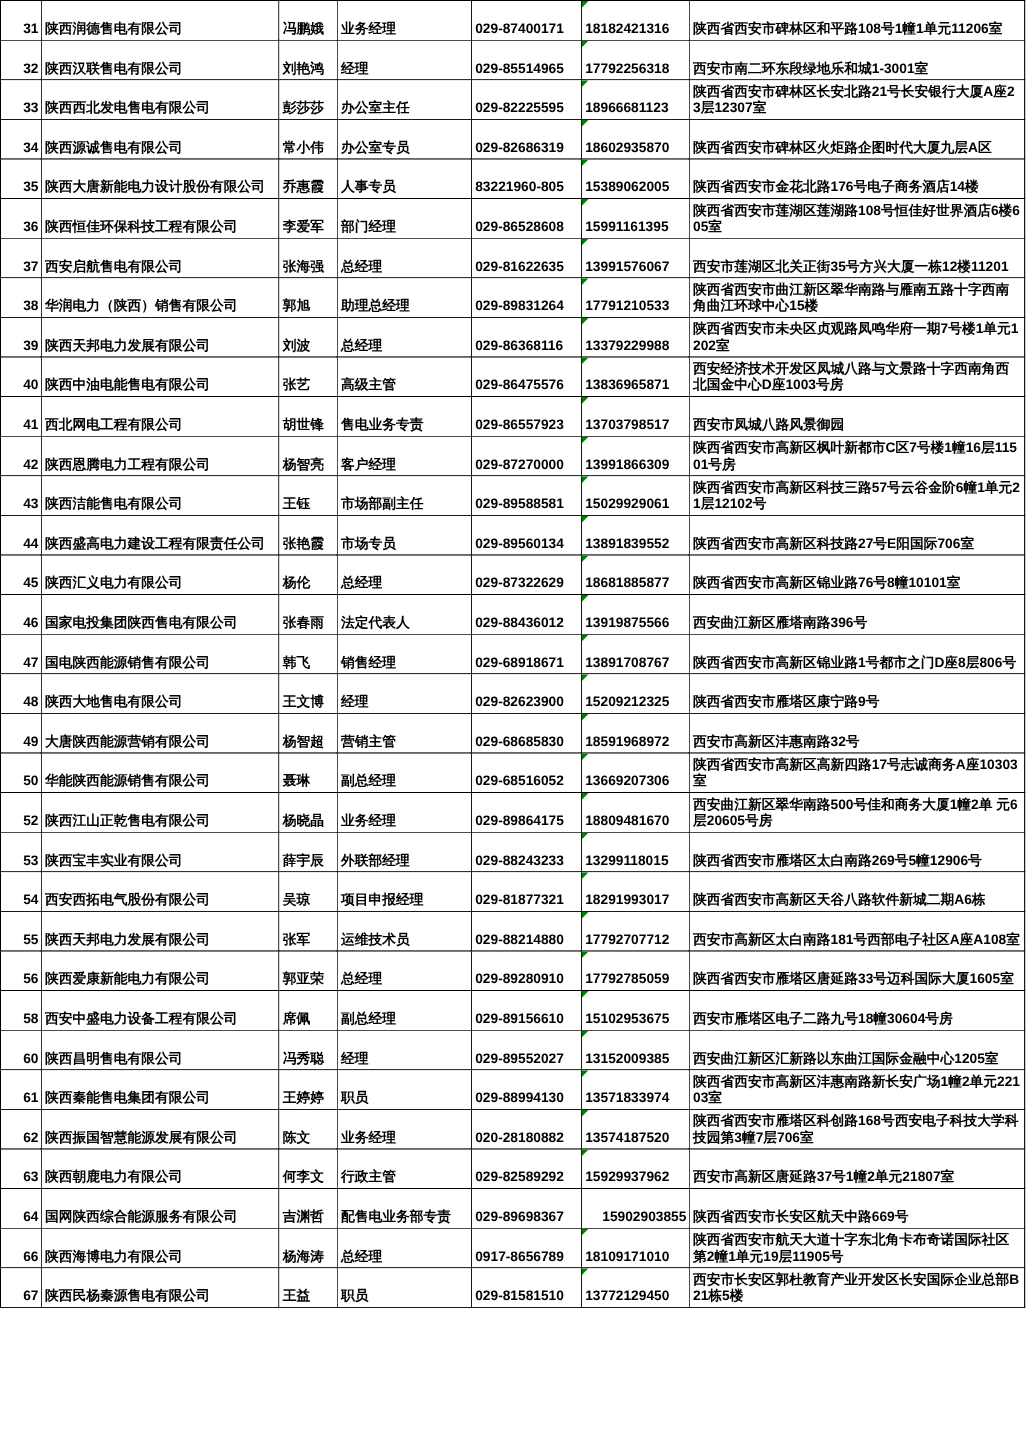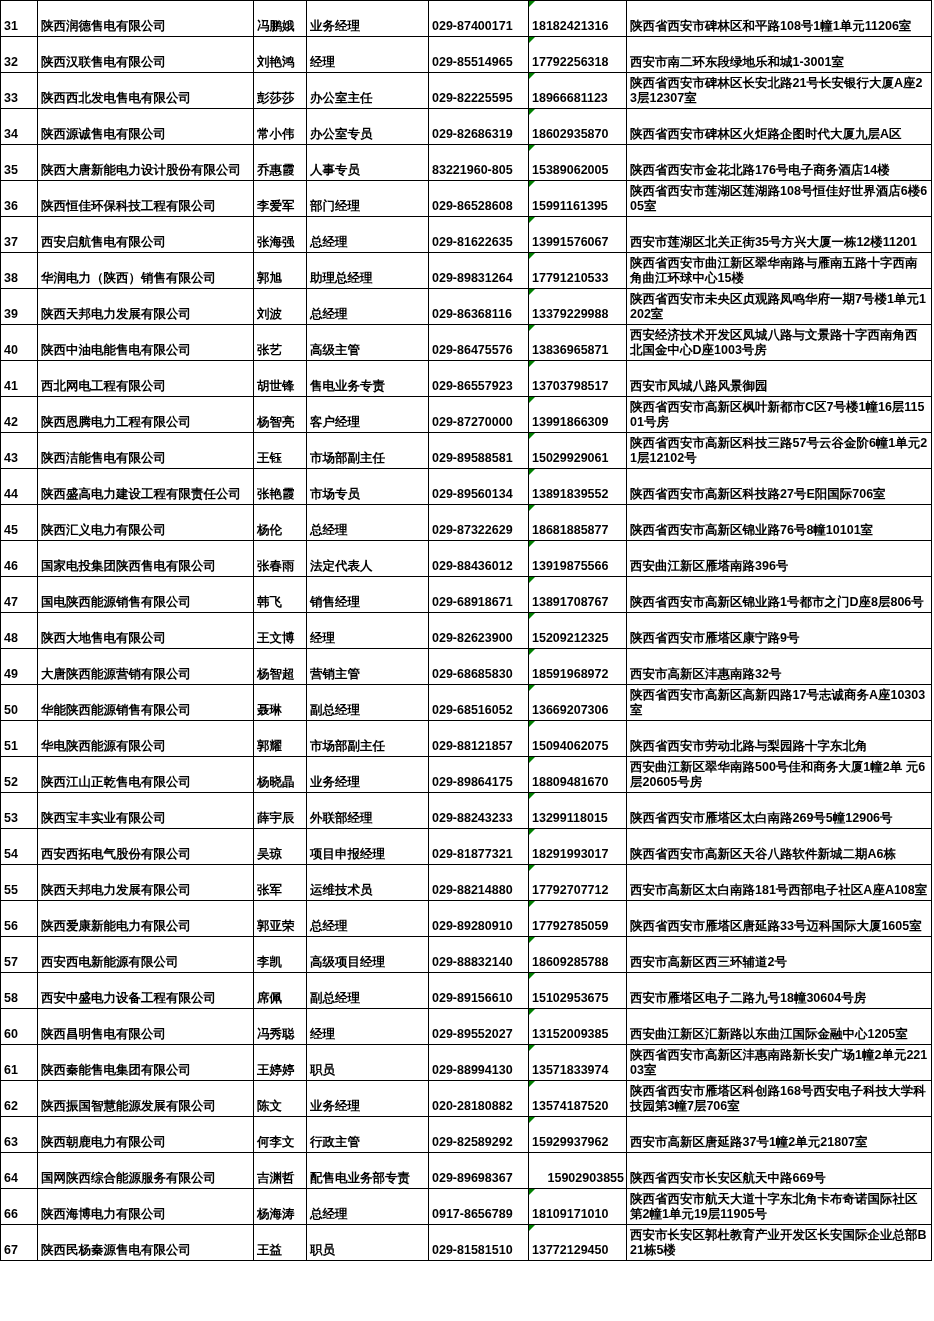--- a/index.html
+++ b/index.html
@@ -27,21 +27,21 @@
   table.grid td {
     border: 1px solid #000000;
     height: 32px;
     vertical-align: bottom;
     padding: 1px 2px 2px 3px;
     position: relative;
     overflow: hidden;
     word-break: break-all;
     background: #ffffff;
   }
-  td.col-no   { text-align: left; padding-left: 1px; }
+  td.col-no   { text-align: right; padding-left: 1px; }
   td.col-company { }
   td.col-contact { }
   td.col-title   { }
   td.col-phone   { }
   td.col-mobile  { }
   td.col-address { }
   .tri {
     position: absolute;
     top: 0;
     left: 0;
@@ -240,29 +240,20 @@
         <tr>
           <td class="col-no">50</td>
           <td class="col-company">华能陕西能源销售有限公司</td>
           <td class="col-contact">聂琳</td>
           <td class="col-title">副总经理</td>
           <td class="col-phone">029-68516052</td>
           <td class="col-mobile"><span class="tri" style="border-top-color: rgb(0, 128, 0);"></span>13669207306</td>
           <td class="col-address">陕西省西安市高新区高新四路17号志诚商务A座10303室</td>
         </tr>
         <tr>
-          <td class="col-no">51</td>
-          <td class="col-company">华电陕西能源有限公司</td>
-          <td class="col-contact">郭耀</td>
-          <td class="col-title">市场部副主任</td>
-          <td class="col-phone">029-88121857</td>
-          <td class="col-mobile"><span class="tri" style="border-top-color: rgb(0, 128, 0);"></span>15094062075</td>
-          <td class="col-address">陕西省西安市劳动北路与梨园路十字东北角</td>
-        </tr>
-        <tr>
           <td class="col-no">52</td>
           <td class="col-company">陕西江山正乾售电有限公司</td>
           <td class="col-contact">杨晓晶</td>
           <td class="col-title">业务经理</td>
           <td class="col-phone">029-89864175</td>
           <td class="col-mobile"><span class="tri" style="border-top-color: rgb(0, 128, 0);"></span>18809481670</td>
           <td class="col-address">西安曲江新区翠华南路500号佳和商务大厦1幢2单 元6层20605号房</td>
         </tr>
         <tr>
           <td class="col-no">53</td>
@@ -294,29 +285,20 @@
         <tr>
           <td class="col-no">56</td>
           <td class="col-company">陕西爱康新能电力有限公司</td>
           <td class="col-contact">郭亚荣</td>
           <td class="col-title">总经理</td>
           <td class="col-phone">029-89280910</td>
           <td class="col-mobile"><span class="tri" style="border-top-color: rgb(0, 128, 0);"></span>17792785059</td>
           <td class="col-address">陕西省西安市雁塔区唐延路33号迈科国际大厦1605室</td>
         </tr>
         <tr>
-          <td class="col-no">57</td>
-          <td class="col-company">西安西电新能源有限公司</td>
-          <td class="col-contact">李凯</td>
-          <td class="col-title">高级项目经理</td>
-          <td class="col-phone">029-88832140</td>
-          <td class="col-mobile"><span class="tri" style="border-top-color: rgb(0, 128, 0);"></span>18609285788</td>
-          <td class="col-address">西安市高新区西三环辅道2号</td>
-        </tr>
-        <tr>
           <td class="col-no">58</td>
           <td class="col-company">西安中盛电力设备工程有限公司</td>
           <td class="col-contact">席佩</td>
           <td class="col-title">副总经理</td>
           <td class="col-phone">029-89156610</td>
           <td class="col-mobile"><span class="tri" style="border-top-color: rgb(0, 128, 0);"></span>15102953675</td>
           <td class="col-address">西安市雁塔区电子二路九号18幢30604号房</td>
         </tr>
         <tr>
           <td class="col-no">60</td>

